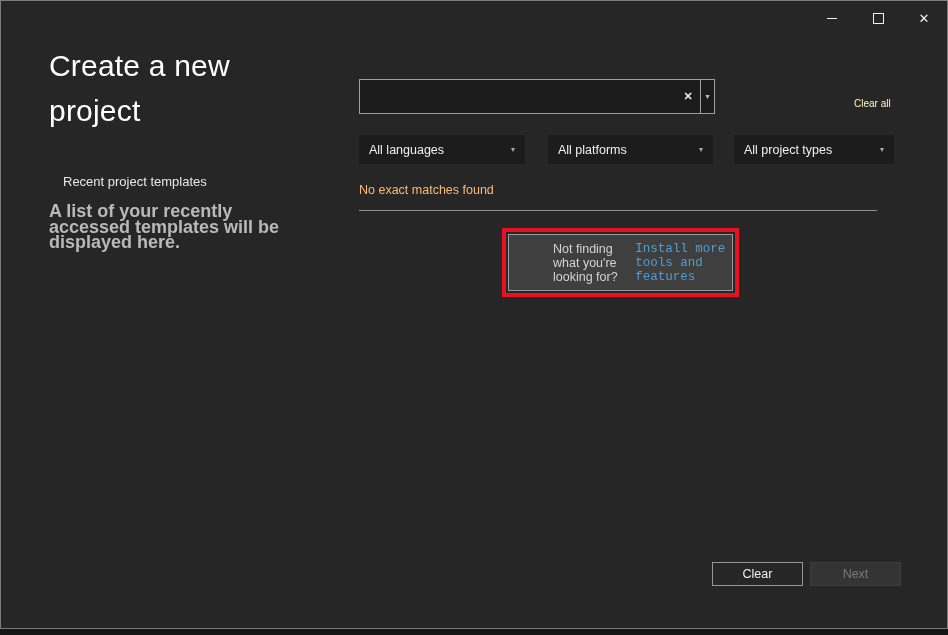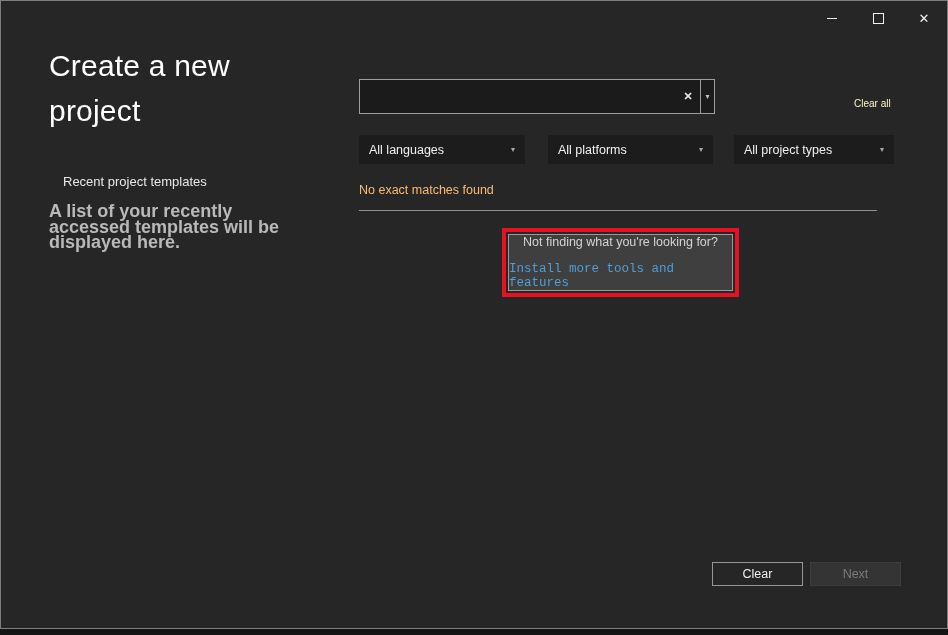--- a/index.html
+++ b/index.html
@@ -72,21 +72,21 @@
   .no-match{position:absolute;left:358px;top:182px;font-size:12.5px;color:#fdba74;}
   .divider{position:absolute;left:358px;top:209px;width:518px;height:1px;background:#8f8f8f;}
   
   .annotation{
     position:absolute;left:501px;top:227px;width:237px;height:69px;
     box-sizing:border-box;border:4px solid #e81123;padding:2px;
   }
   .install-panel{
     width:100%;height:100%;box-sizing:border-box;
     border:1px solid #9a9a9a;background:#3f3f3f;
-    display:flex;flex-direction:column;align-items:center;justify-content:space-between;gap:1px;
+    display:flex;align-items:center;justify-content:space-between;gap:1px;padding-left:44px;
   }
   .not-finding{color:#d4d4d4;font-size:12.5px;}
   .install-link{color:#4d9fd6;font-size:12.5px;text-decoration:none;cursor:pointer;font-family:Liberation Mono, monospace;}
   
   .btn{
     position:absolute;top:561px;width:91px;height:24px;box-sizing:border-box;
     font-size:12.5px;font-family:"Liberation Sans",sans-serif;cursor:default;
   }
   .btn-back{left:711px;background:#262626;border:1px solid #969696;color:#f0f0f0;}
   .btn-next{left:809px;background:#343435;border:1px solid #3d3d3e;color:#7a7a7a;}

